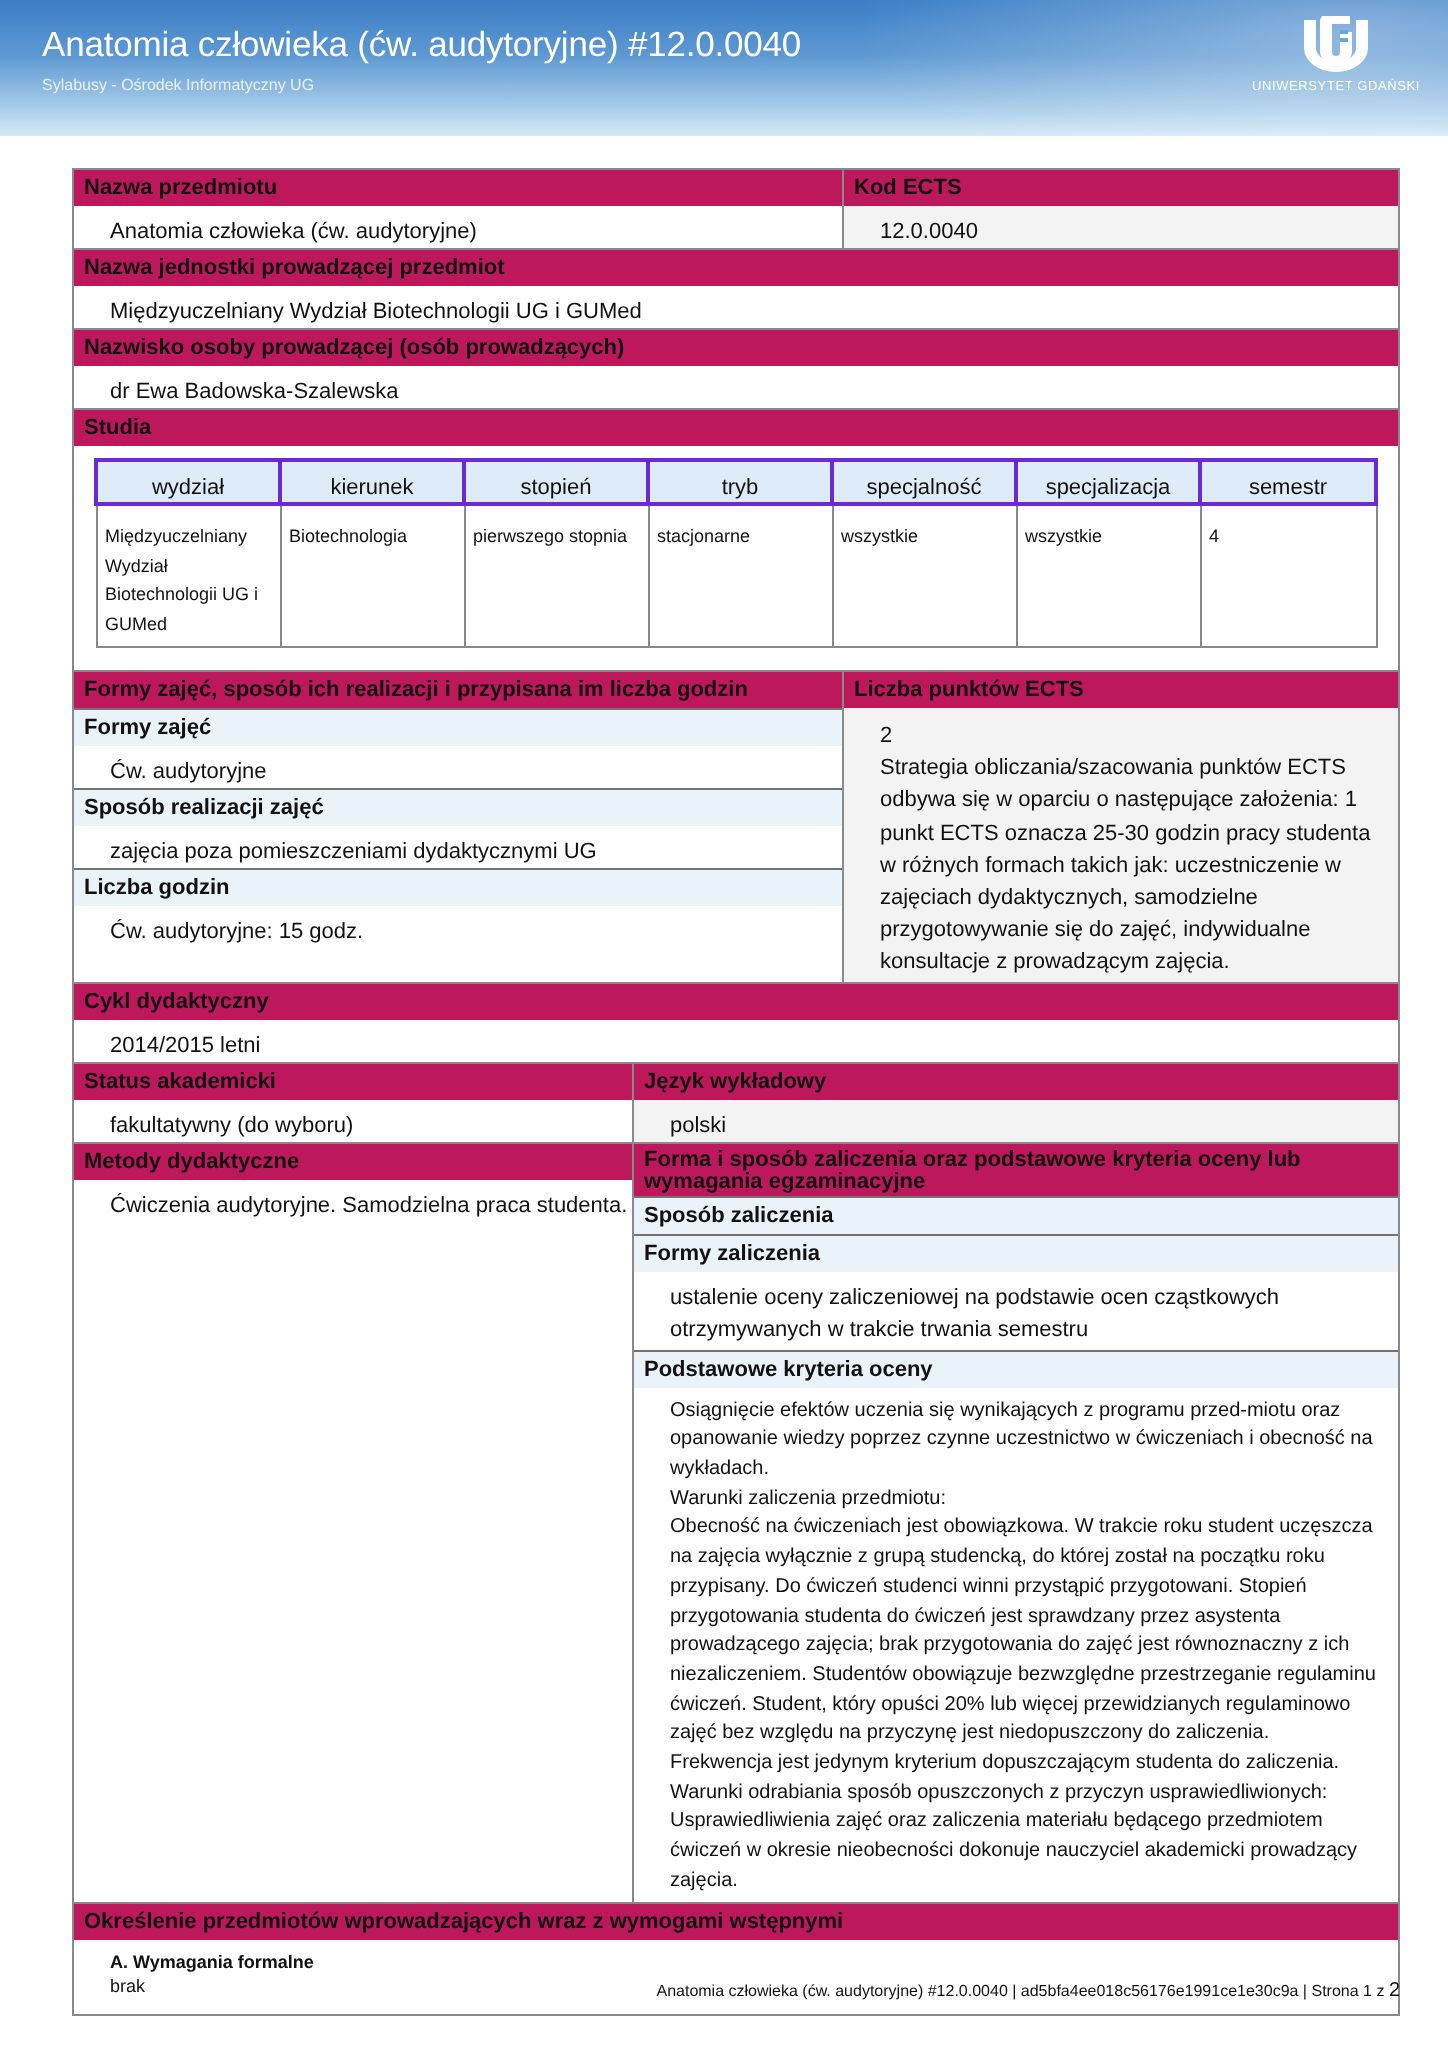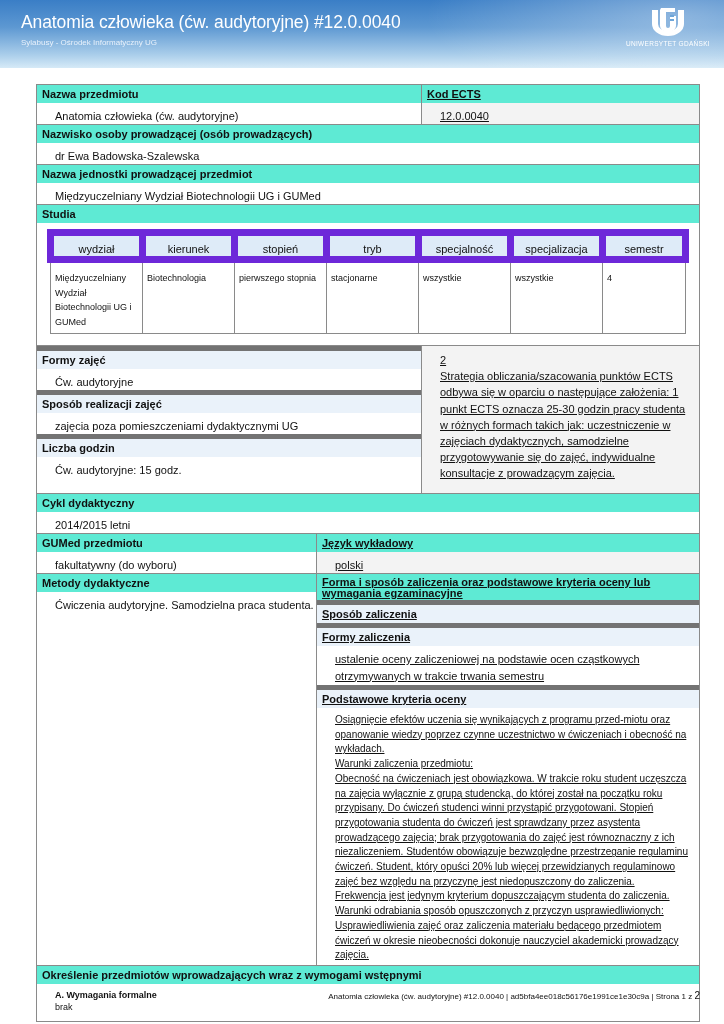--- a/index.html
+++ b/index.html
@@ -19,30 +19,30 @@
   .header-title { position: absolute; left: 21px; top: 12px; font-size: 17.5px; color: #ffffff; letter-spacing: -0.1px; }
   .header-sub { position: absolute; left: 21px; top: 38px; font-size: 8px; color: #e8f1fb; }
   .logo { position: absolute; right: 14px; top: 6px; width: 84px; text-align: center; z-index: 2; }
   .logo svg { display: block; margin: 0 auto; }
   .logo-text { font-size: 6.5px; color: #ffffff; letter-spacing: 0.3px; margin-top: 2px; }
 
   .main { position: absolute; left: 36px; top: 84px; width: 664px; border: 1px solid #8a8a8a; }
   .row { display: flex; border-top: 1px solid #8a8a8a; }
   .row:first-child { border-top: none; }
   .col { flex: 1; }
-  .col + .col { border-left: 1px solid #8a8a8a; text-decoration: underline; }
-  .hd { background: #5eead4; font-weight: bold; font-size: 11px; padding: 3px 5px 2px 5px; line-height: 13px; }
+  .col + .col { border-left: 1px solid #8a8a8a; }
+  .hd { background: #be185d; font-weight: bold; font-size: 11px; padding: 3px 5px 2px 5px; line-height: 13px; }
   .val { font-size: 11px; padding: 6px 5px 1px 18px; line-height: 14px; }
-  .sub-hd { background: #eaf2fa; font-weight: bold; font-size: 11px; padding: 3px 5px 2px 5px; line-height: 13px; border-top: 5px solid #737373; }
+  .sub-hd { background: #eaf2fa; font-weight: bold; font-size: 11px; padding: 3px 5px 2px 5px; line-height: 13px; border-top: 1px solid #737373; }
   .gray { background: #f3f3f3; }
   .ects-text { font-size: 11px; line-height: 16.2px; padding: 6px 5px 0 18px; }
 
   .studia-wrap { padding: 6px 10px 11px 10px; }
   table.studia { width: 100%; border-collapse: collapse; font-size: 9px; }
-  table.studia th { background: #deebf8; font-weight: normal; font-size: 11px; padding: 7px 2px 1px 2px; border: 7px solid #6d28d9; text-align: center; }
+  table.studia th { background: #deebf8; font-weight: normal; font-size: 11px; padding: 7px 2px 1px 2px; border: 2px solid #6d28d9; text-align: center; }
   table.studia td { vertical-align: top; padding: 8px 4px 4px 4px; border: 1px solid #8a8a8a; line-height: 14.5px; height: 68px; }
 
   .crit { font-size: 10px; line-height: 14.7px; padding: 5px 6px 2px 18px; }
   .crit p { margin: 0; }
 
   .prereq-title { font-weight: bold; font-size: 9px; padding: 6px 5px 0 18px; }
   .prereq-val { font-size: 9px; padding: 2px 5px 9px 18px; }
 
   .footer { position: absolute; right: 24px; top: 990px; font-size: 8px; color: #111; }
   .footer .big { font-size: 10px; }
@@ -72,29 +72,29 @@
       <div class="val">Anatomia człowieka (ćw. audytoryjne)</div>
     </div>
     <div class="col">
       <div class="hd">Kod ECTS</div>
       <div class="val gray">12.0.0040</div>
     </div>
   </div>
 
   <div class="row">
     <div class="col">
-      <div class="hd">Nazwisko osoby prowadzącej (osób prowadzących)</div>
-      <div class="val">dr Ewa Badowska-Szalewska</div>
+      <div class="hd">Nazwa jednostki prowadzącej przedmiot</div>
+      <div class="val">Międzyuczelniany Wydział Biotechnologii UG i GUMed</div>
     </div>
   </div>
 
   <div class="row">
     <div class="col">
-      <div class="hd">Nazwa jednostki prowadzącej przedmiot</div>
-      <div class="val">Międzyuczelniany Wydział Biotechnologii UG i GUMed</div>
+      <div class="hd">Nazwisko osoby prowadzącej (osób prowadzących)</div>
+      <div class="val">dr Ewa Badowska-Szalewska</div>
     </div>
   </div>
 
   <div class="row">
     <div class="col">
       <div class="hd">Studia</div>
       <div class="studia-wrap">
         <table class="studia">
           <thead>
             <tr>
@@ -118,43 +118,45 @@
               <td>4</td>
             </tr>
           </tbody>
         </table>
       </div>
     </div>
   </div>
 
   <div class="row">
     <div class="col" style="flex: 0 0 384px;">
+      <div class="hd">Formy zajęć, sposób ich realizacji i przypisana im liczba godzin</div>
       <div class="sub-hd">Formy zajęć</div>
       <div class="val">Ćw. audytoryjne</div>
       <div class="sub-hd">Sposób realizacji zajęć</div>
       <div class="val">zajęcia poza pomieszczeniami dydaktycznymi UG</div>
       <div class="sub-hd">Liczba godzin</div>
       <div class="val" style="height:36px">Ćw. audytoryjne: 15 godz.</div>
     </div>
     <div class="col gray">
+      <div class="hd">Liczba punktów ECTS</div>
       <div class="ects-text" style="padding-bottom:0">2</div>
       <div class="ects-text" style="padding-top:0; padding-bottom:1px">Strategia obliczania/szacowania punktów ECTS odbywa się w oparciu o następujące założenia: 1 punkt ECTS oznacza 25-30 godzin pracy studenta w różnych formach takich jak: uczestniczenie w zajęciach dydaktycznych, samodzielne przygotowywanie się do zajęć, indywidualne konsultacje z prowadzącym zajęcia.</div>
     </div>
   </div>
 
   <div class="row">
     <div class="col">
       <div class="hd">Cykl dydaktyczny</div>
       <div class="val">2014/2015 letni</div>
     </div>
   </div>
 
   <div class="row">
     <div class="col" style="flex: 0 0 279px;">
-      <div class="hd">GUMed przedmiotu</div>
+      <div class="hd">Status akademicki</div>
       <div class="val">fakultatywny (do wyboru)</div>
     </div>
     <div class="col">
       <div class="hd">Język wykładowy</div>
       <div class="val gray">polski</div>
     </div>
   </div>
 
   <div class="row">
     <div class="col" style="flex: 0 0 279px;">

